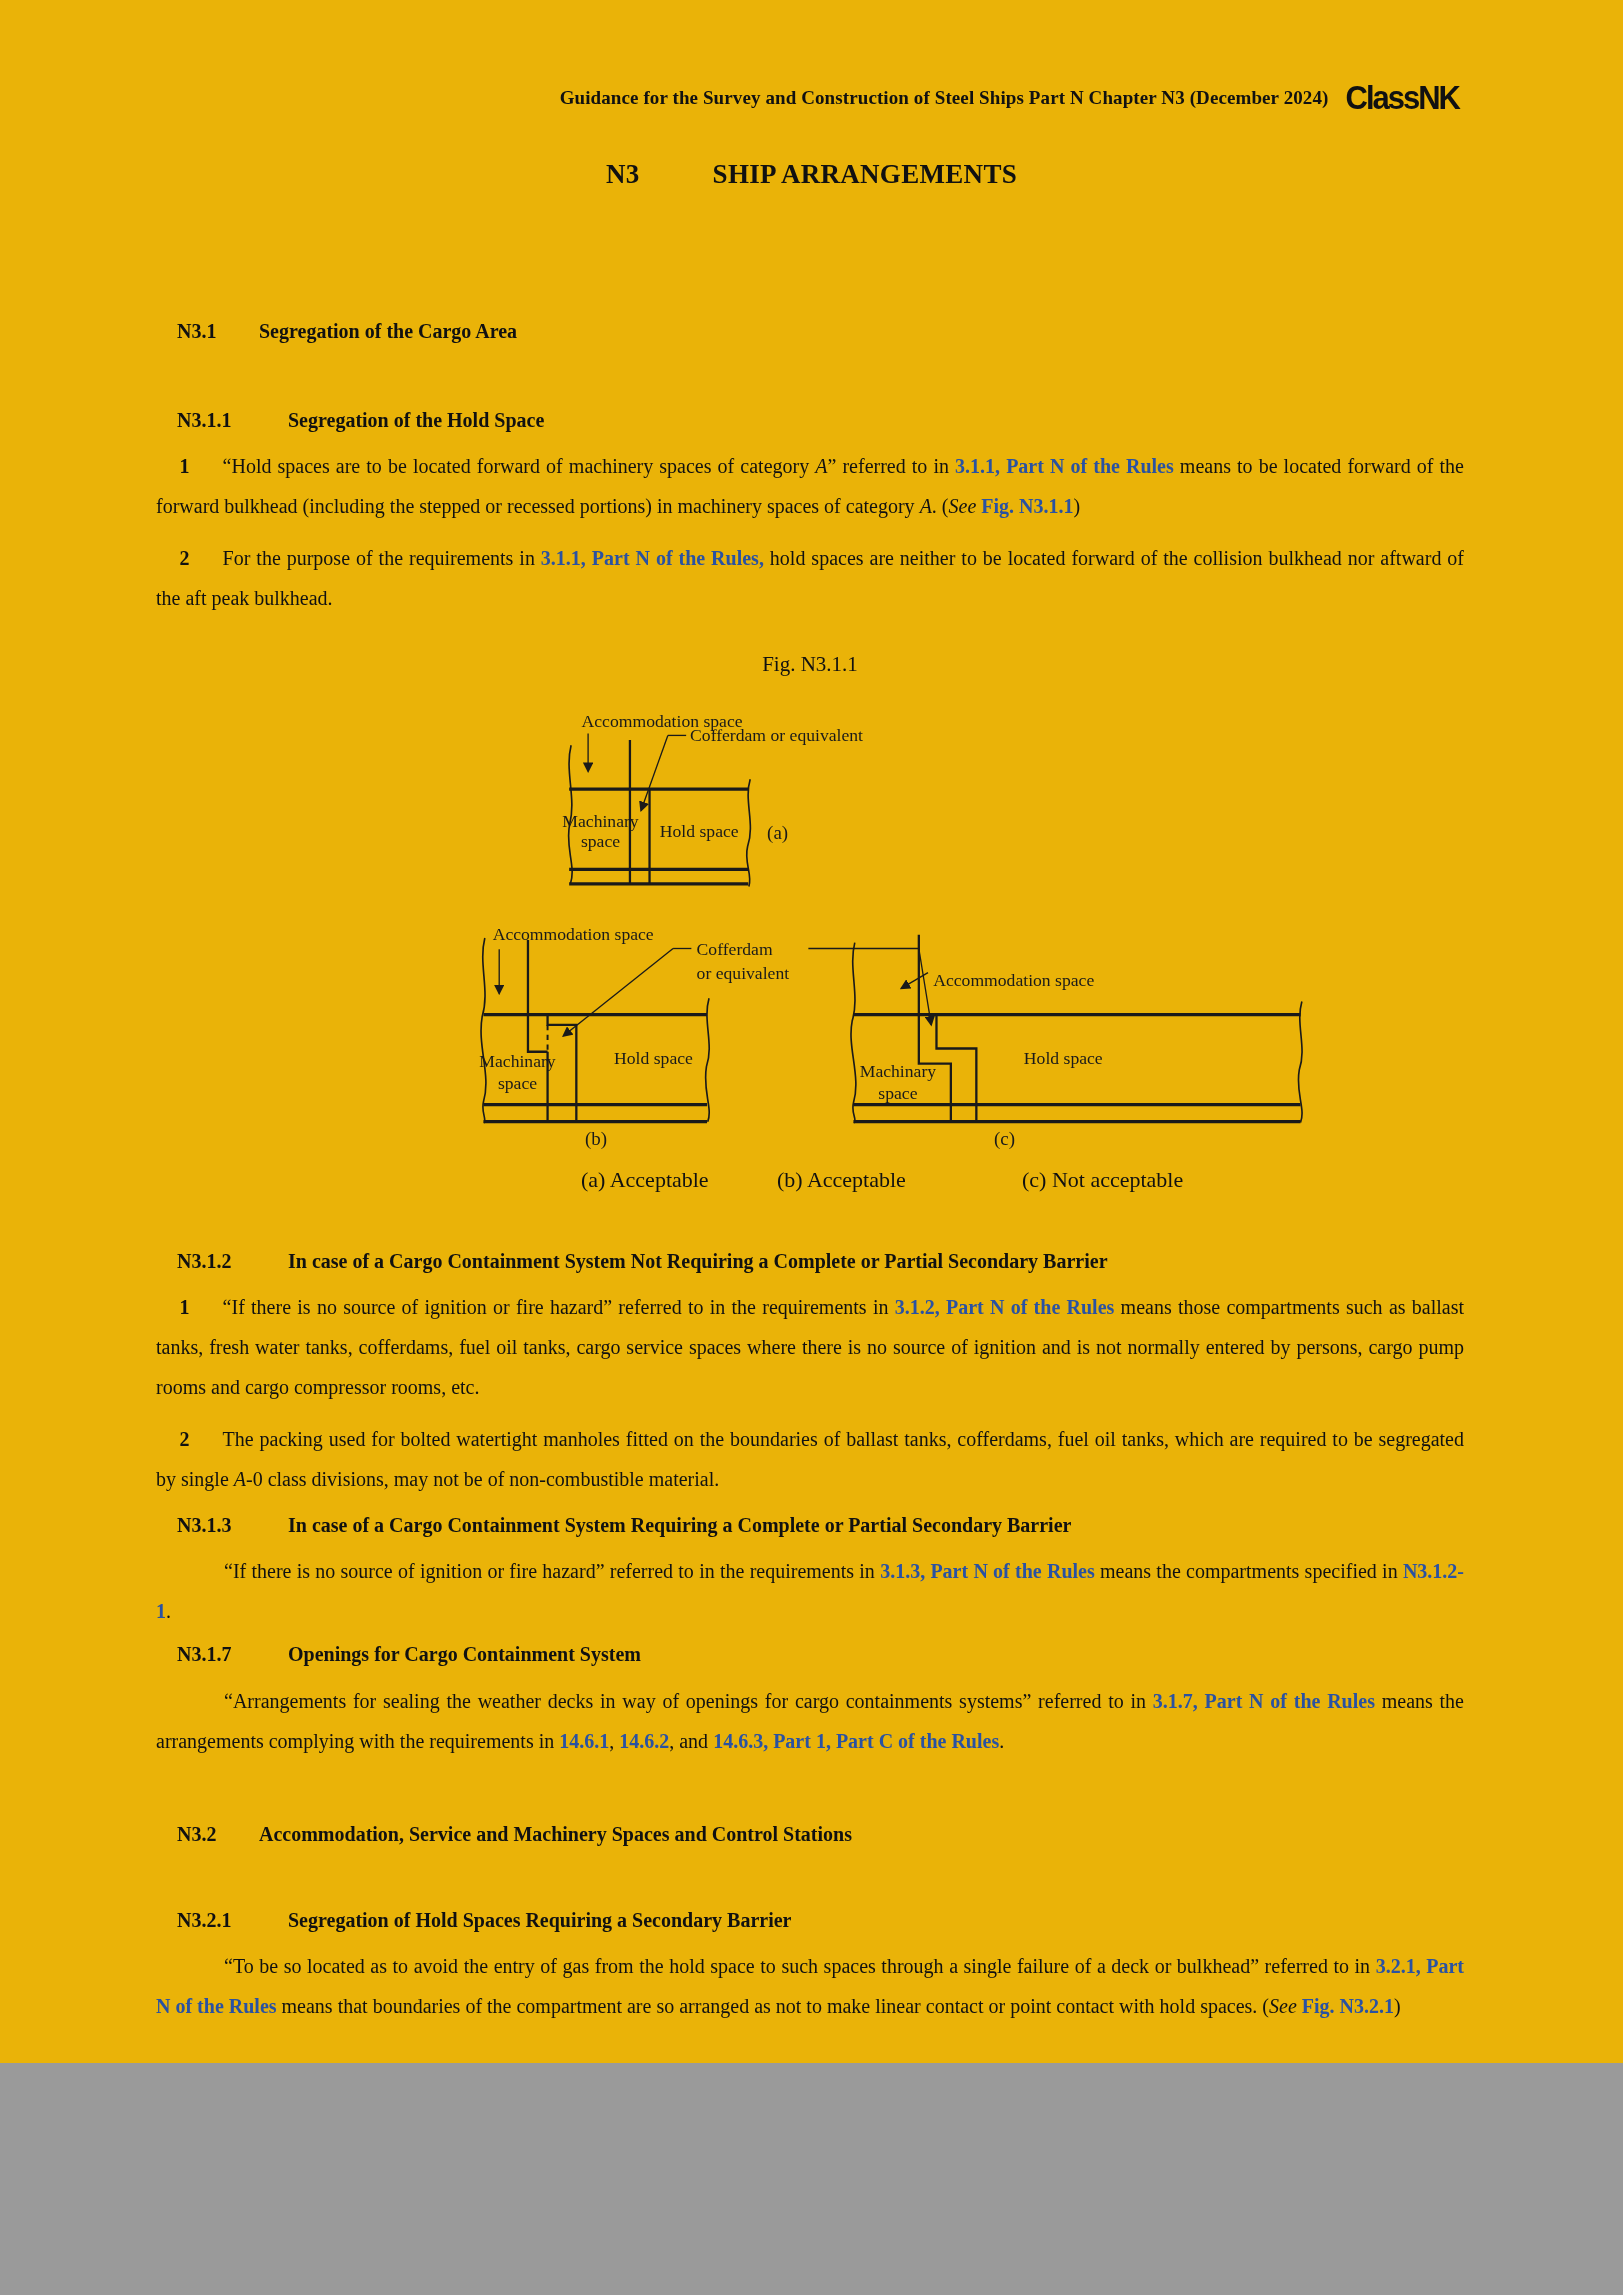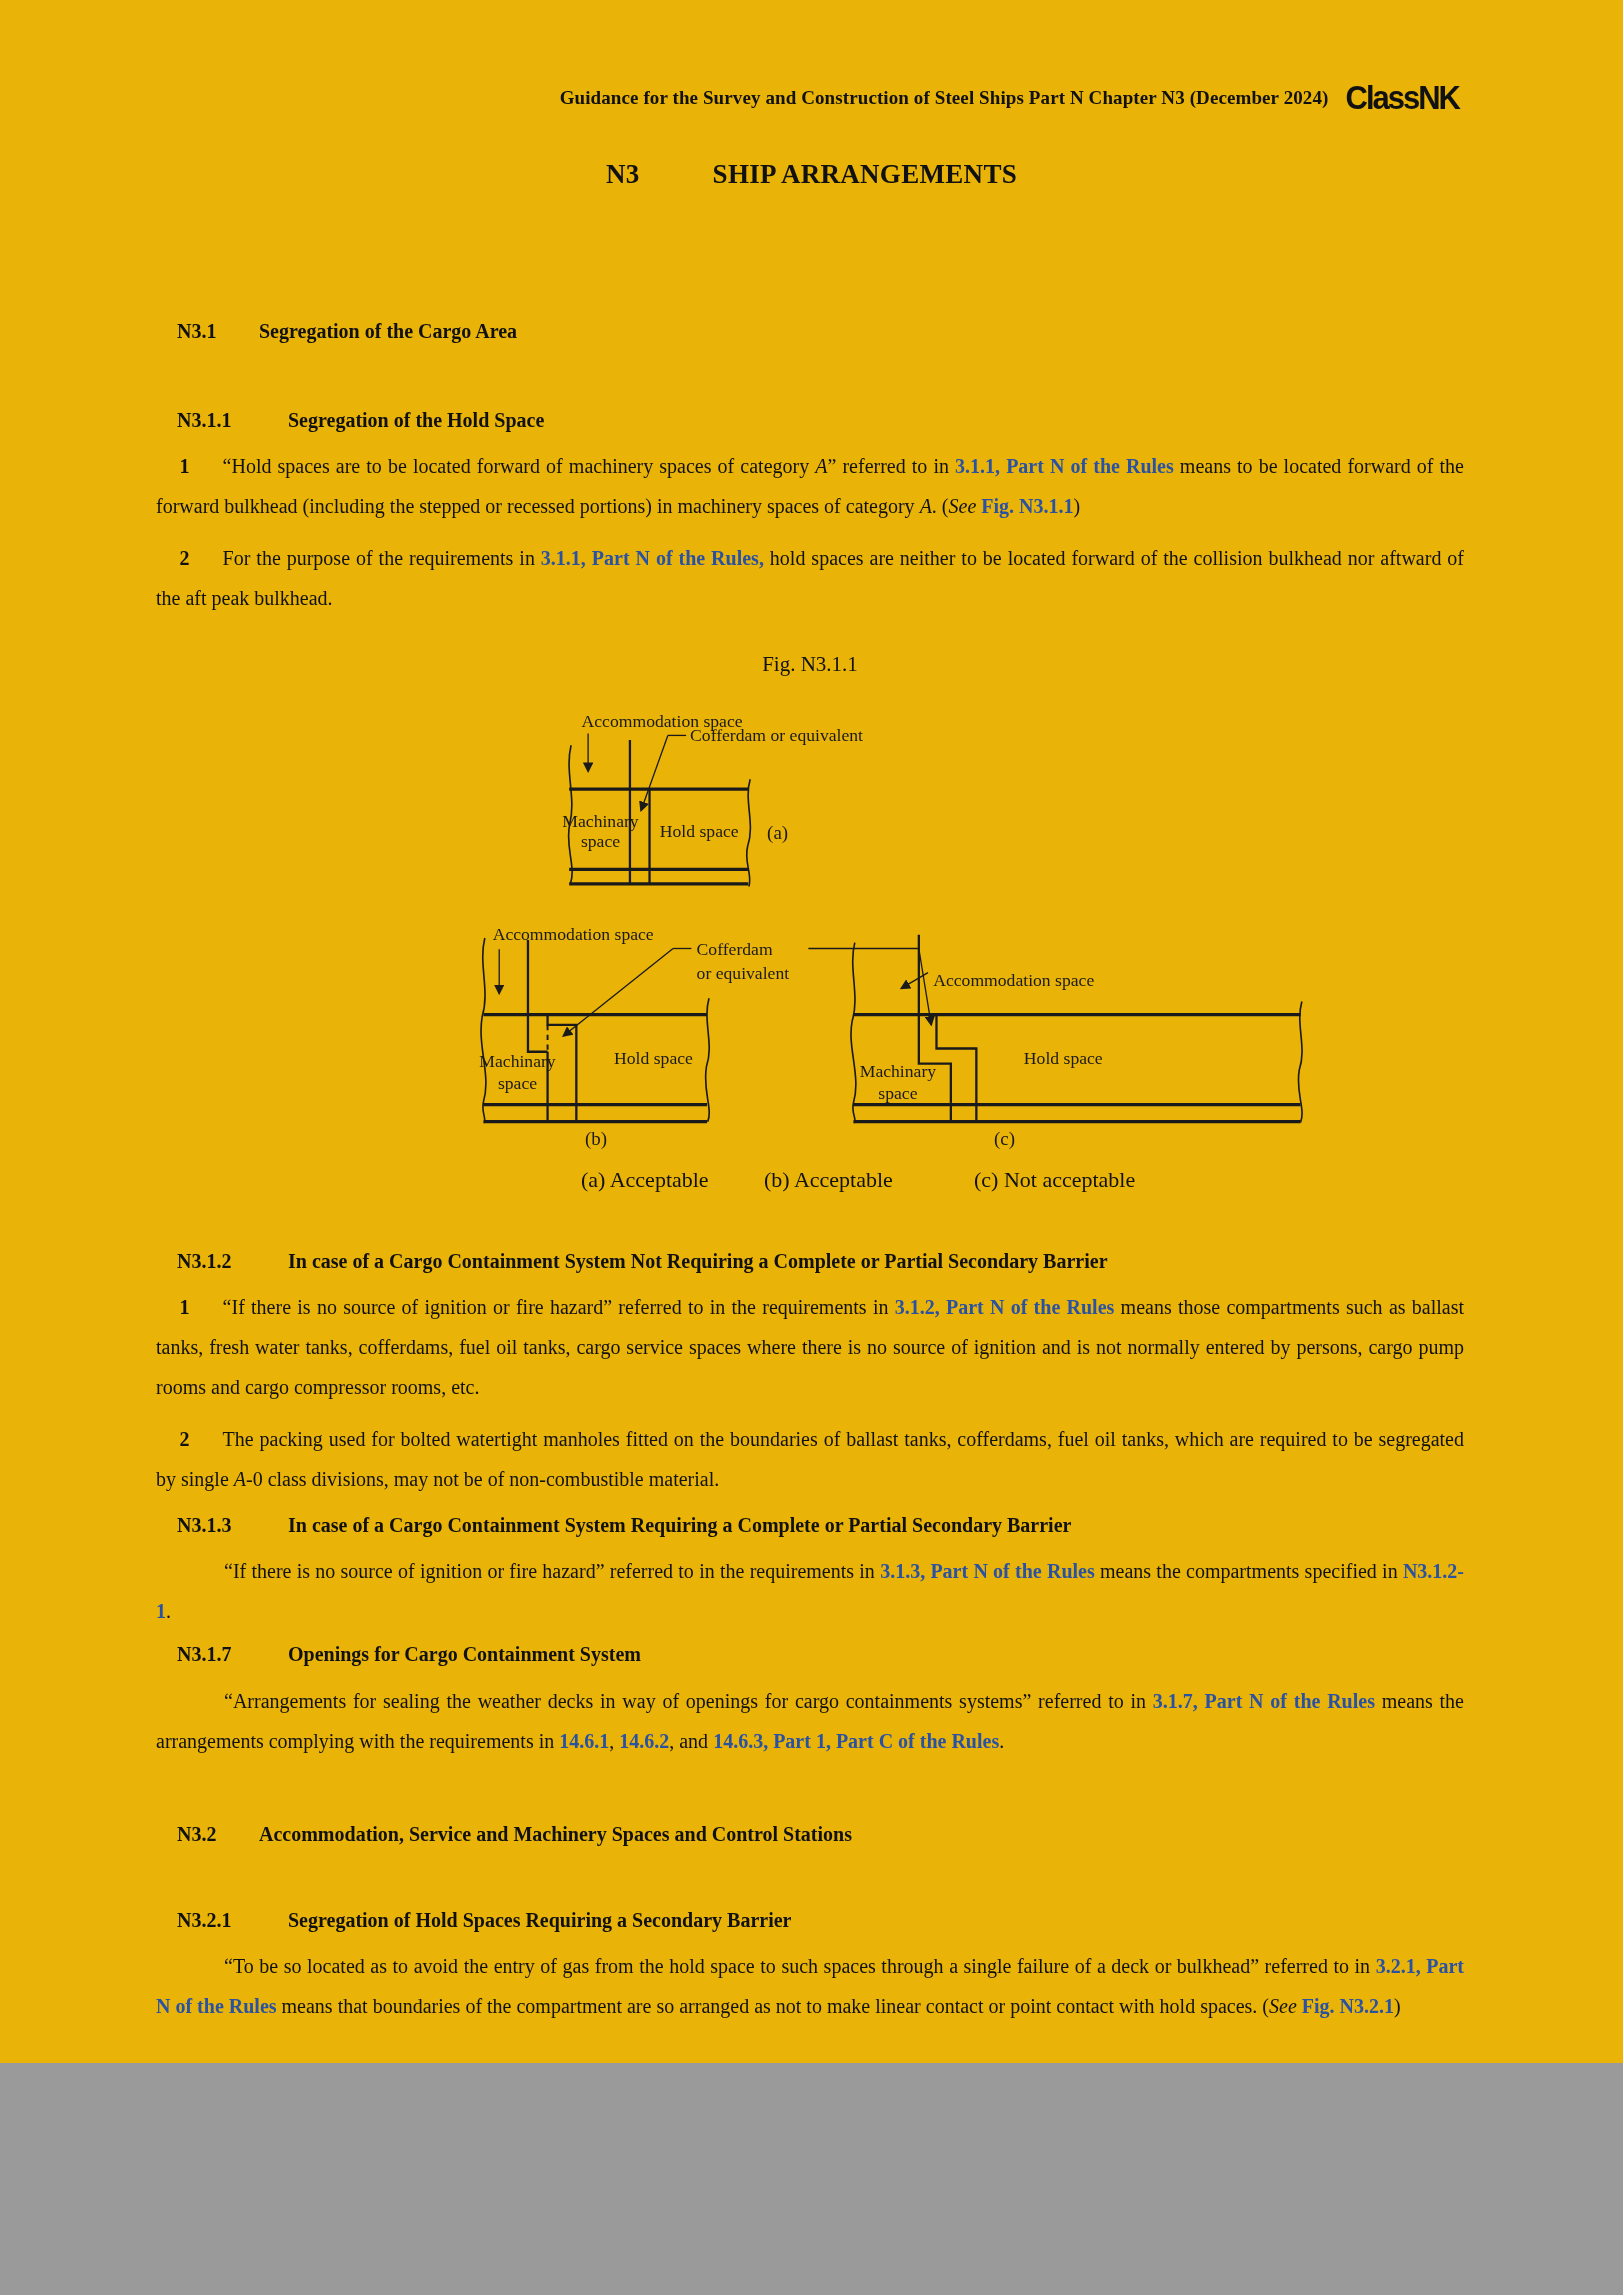--- a/index.html
+++ b/index.html
@@ -88,22 +88,22 @@
   }
   .verdicts{
     position:relative;
     height:30px;
     margin-top:10.5px;
     font-size:22px;
     line-height:26px;
   }
   .verdicts span{position:absolute;white-space:nowrap;}
   .v-a{left:425px;}
-  .v-b{left:608px;}
-  .v-c{left:818px;}
+  .v-b{left:621px;}
+  .v-c{left:866px;}
   .pageno{
     position:absolute;
     left:0;right:0;
     top:2184px;
     text-align:center;
     font-size:21px;
   }
 </style>
 </head>
 <body>

